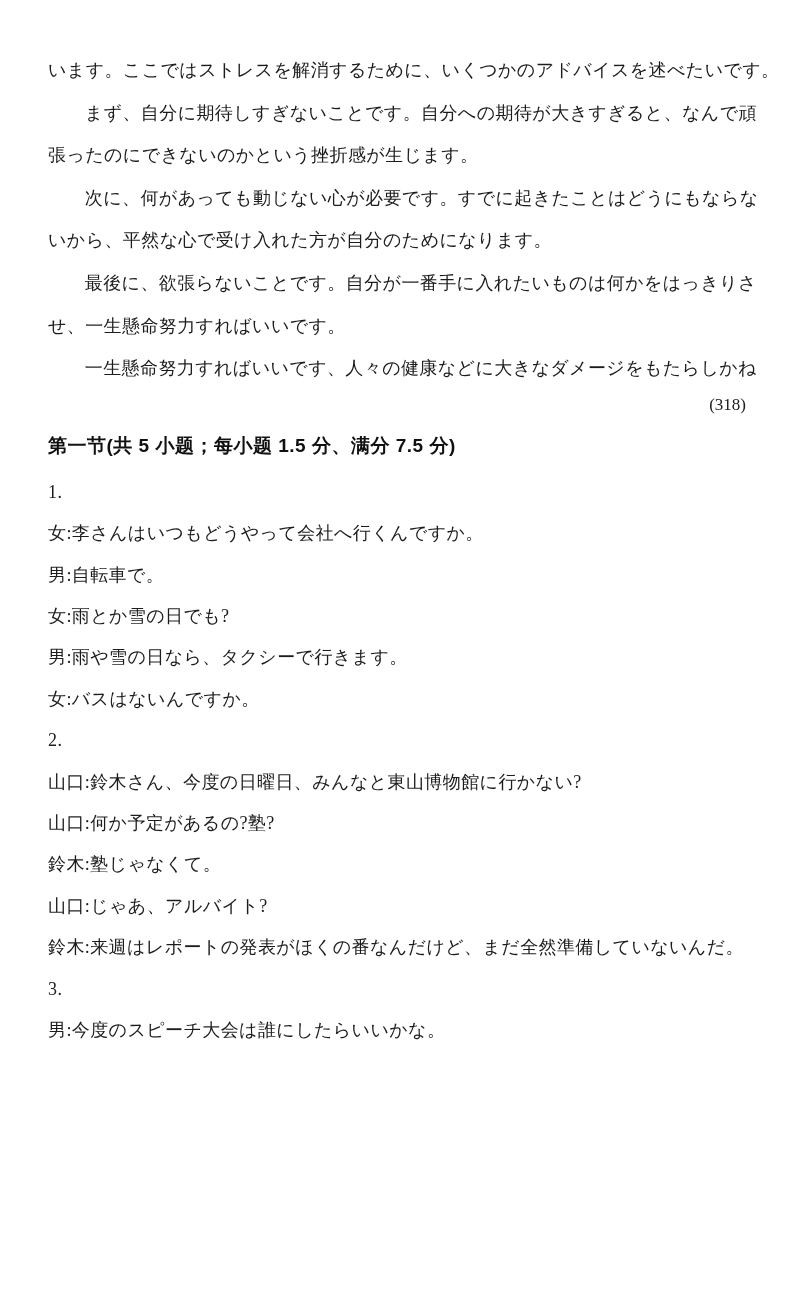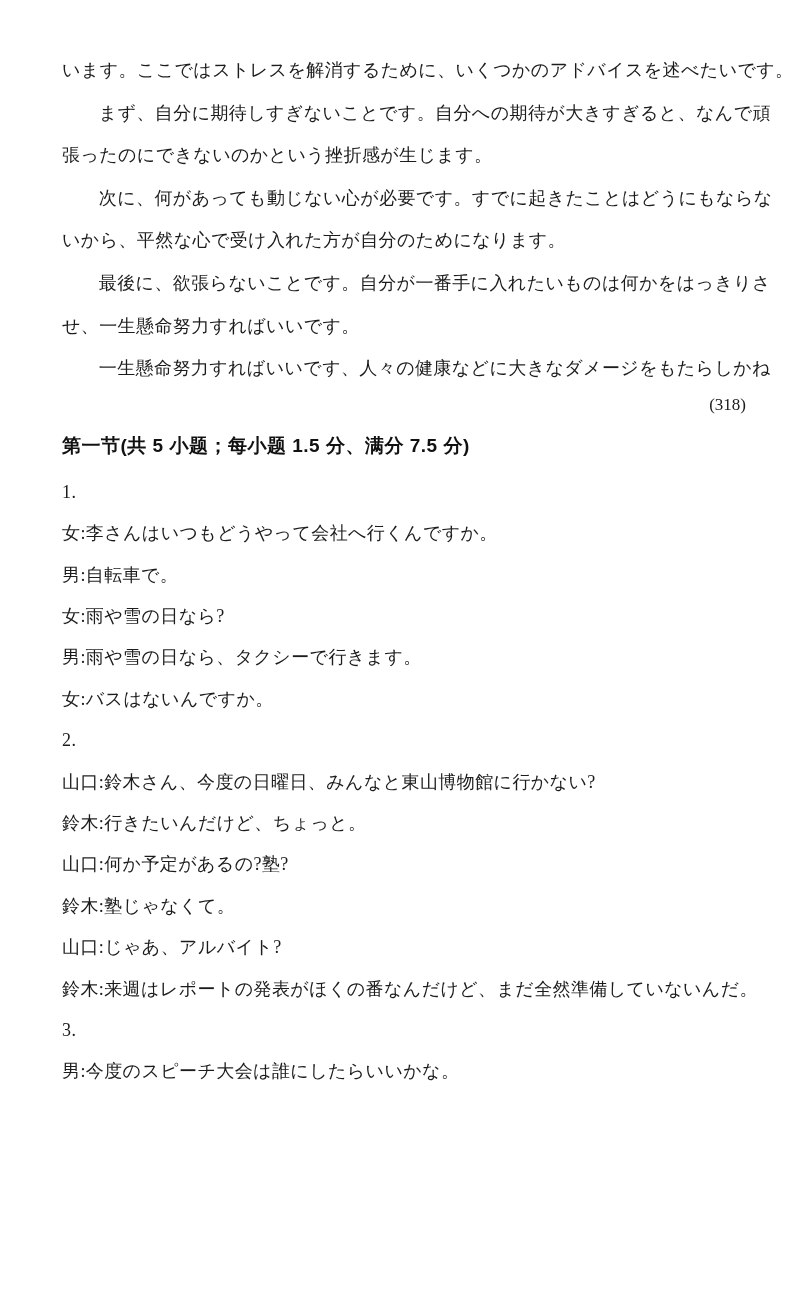--- a/index.html
+++ b/index.html
@@ -8,21 +8,21 @@
     background: #ffffff;
   }
   .page {
     position: relative;
     width: 800px;
     height: 1219px;
     background: #ffffff;
     color: #1c1c1c;
     font-family: "Liberation Serif", "DejaVu Serif", serif;
     box-sizing: border-box;
-    padding: 49px 34px 0 62px;
+    padding: 49px 34px 0 48px;
     overflow: hidden;
   }
   .essay .line {
     font-size: 18px;
     line-height: 42.6px;
     letter-spacing: 0.4px;
     white-space: nowrap;
   }
   .word-count {
     font-size: 17px;
@@ -85,26 +85,25 @@
     <div class="word-count">(318)</div>
   </div>
 
 
   <h2 class="part-heading">第一节(共 5 小题；每小题 1.5 分、满分 7.5 分)</h2>
 
   <div class="script">
     <div class="line">1.</div>
     <div class="line">女:李さんはいつもどうやって会社へ行くんですか。</div>
     <div class="line">男:自転車で。</div>
-    <div class="line">女:雨や雪の日なら?</div>
+    <div class="line">女:雨とか雪の日でも?</div>
     <div class="line">男:雨や雪の日なら、タクシーで行きます。</div>
     <div class="line">女:バスはないんですか。</div>
     <div class="line">2.</div>
     <div class="line">山口:鈴木さん、今度の日曜日、みんなと東山博物館に行かない?</div>
-    <div class="line">鈴木:行きたいんだけど、ちょっと。</div>
     <div class="line">山口:何か予定があるの?塾?</div>
     <div class="line">鈴木:塾じゃなくて。</div>
     <div class="line">山口:じゃあ、アルバイト?</div>
     <div class="line">鈴木:来週はレポートの発表がほくの番なんだけど、まだ全然準備していないんだ。</div>
     <div class="line">3.</div>
     <div class="line">男:今度のスピーチ大会は誰にしたらいいかな。</div>
   </div>
 
   <div class="footer">第 3 页 共 5 页</div>
 

